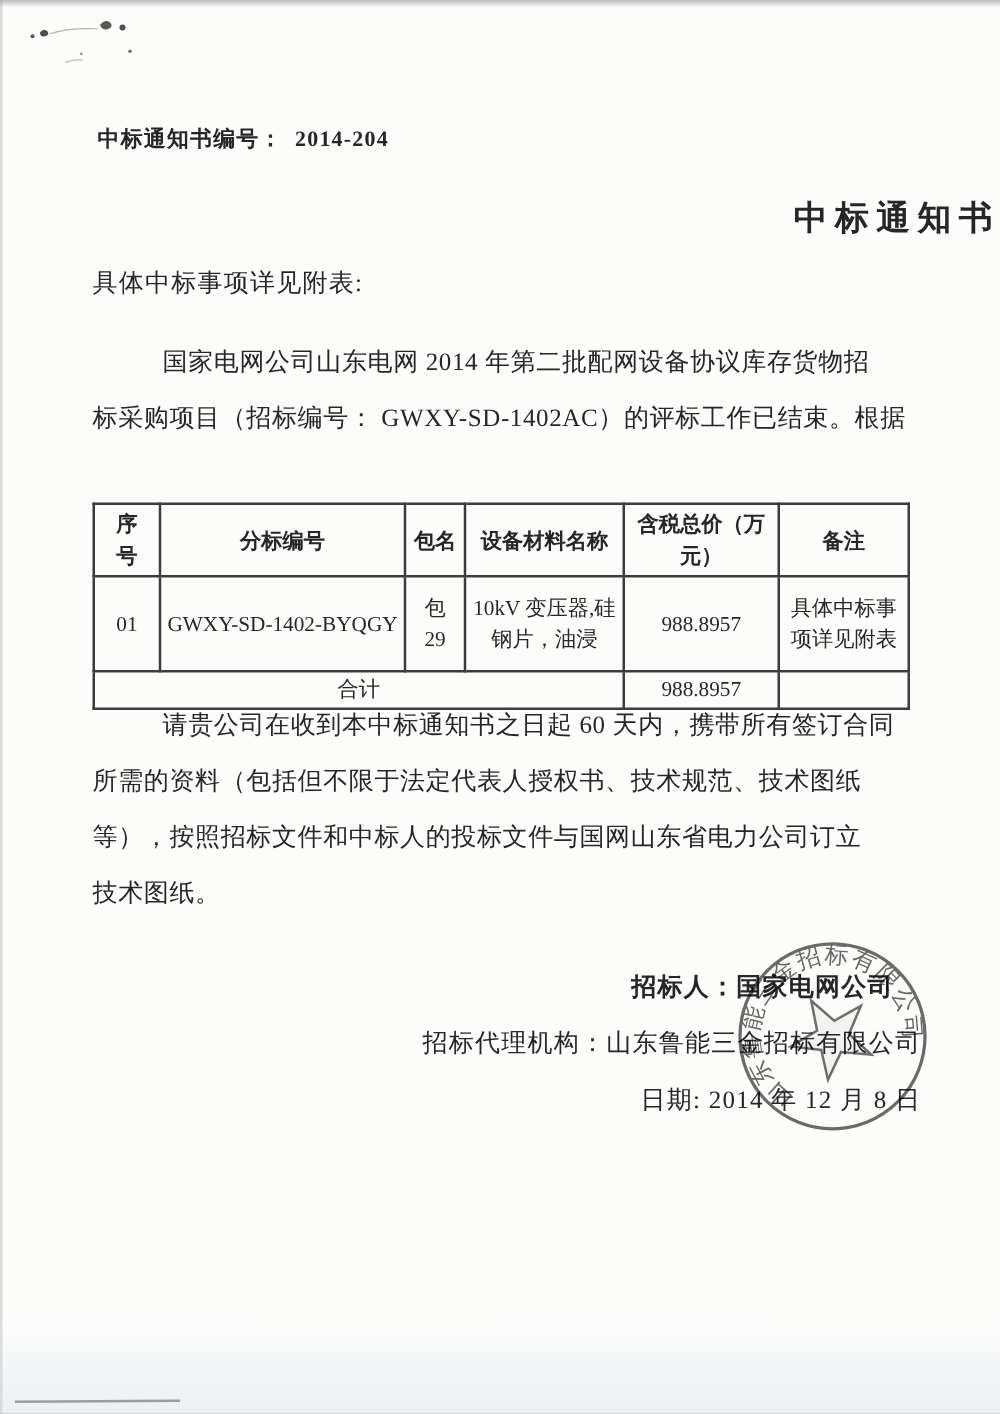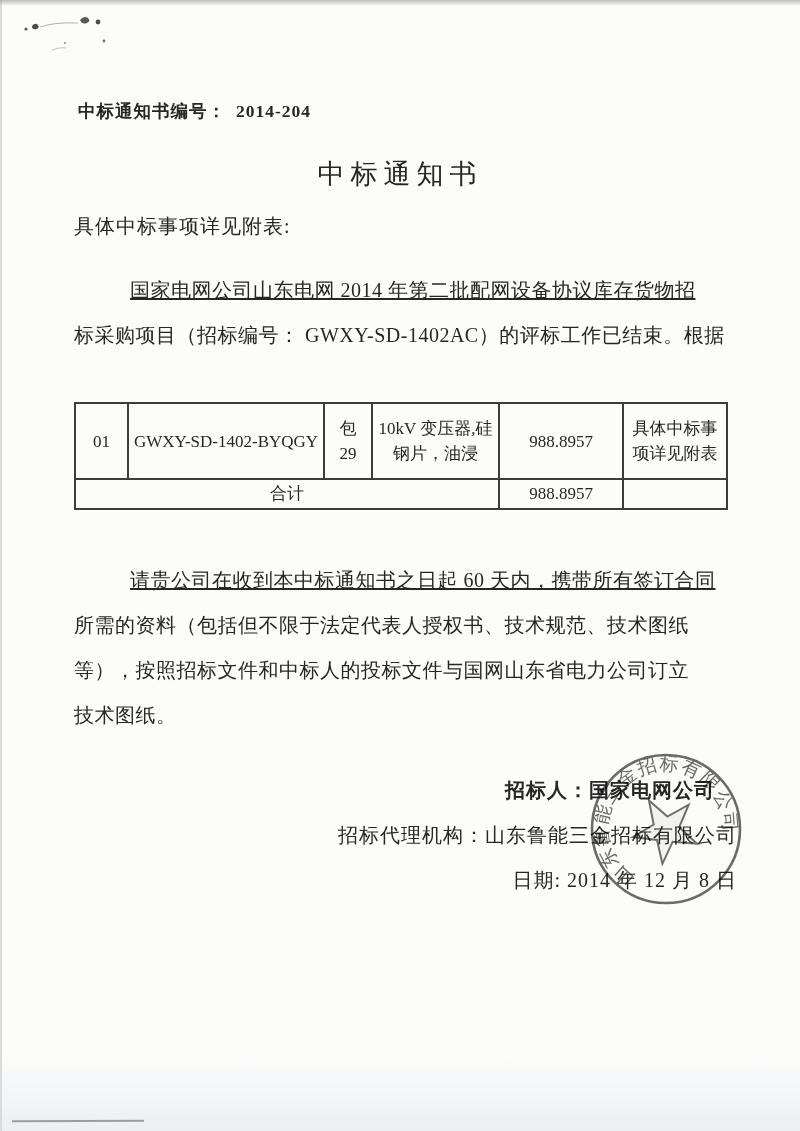--- a/index.html
+++ b/index.html
@@ -16,27 +16,27 @@
     background:linear-gradient(#bdbdbd,rgba(255,255,255,0));}
   .edge-left{position:absolute;left:0;top:0;width:2px;height:1131px;background:rgba(160,160,160,.35);}
   .bottom-tint{position:absolute;left:0;bottom:0;width:800px;height:75px;
     background:linear-gradient(rgba(214,221,232,0),rgba(210,218,230,.38));}
   .bottom-line{position:absolute;left:12px;top:1120px;width:132px;height:2px;
     background:#6e6e6e;opacity:.65;transform:rotate(-.3deg);}
   .ink-marks{position:absolute;left:18px;top:6px;}
 
   .doc-no{position:absolute;left:78px;top:99px;font-size:17.5px;font-weight:600;letter-spacing:1px;white-space:nowrap;text-align:right;}
   .doc-no .num{margin-left:10px;font-weight:600;}
-  .title{position:absolute;left:0;top:156px;width:800px;text-align:center;
-    font-size:27px;font-weight:400;letter-spacing:6px;white-space:nowrap;}
+  .title{position:absolute;left:0;top:156px;width:800px;text-align:right;
+    font-size:27px;font-weight:700;letter-spacing:6px;white-space:nowrap;}
   .recipient{position:absolute;left:74px;top:213px;font-size:20px;letter-spacing:1px;white-space:nowrap;}
 
   .para{position:absolute;left:74px;width:664px;font-size:20px;line-height:45px;letter-spacing:.5px;}
   .para .ln{white-space:nowrap;}
-  .para .indent{text-indent:56px;text-decoration:underline;}
+  .para .indent{text-indent:56px;}
   #para1{top:268px;}
   #para2{top:558px;}
 
   table.award{
     position:absolute;left:74px;top:402px;
     border-collapse:collapse;table-layout:fixed;
     font-size:17px;
   }
   table.award th,table.award td{
     border:2px solid #3c3c3c;
@@ -93,20 +93,28 @@
   <table class="award">
     <colgroup>
       <col style="width:53px">
         <col style="width:196px">
         <col style="width:48px">
       <col style="width:127px">
         <col style="width:124px">
         <col style="width:104px">
     </colgroup>
     <tbody>
+      <tr>
+        <th class="c-no">序号</th>
+        <th>分标编号</th>
+        <th>包名</th>
+        <th>设备材料名称</th>
+        <th>含税总价（万元）</th>
+        <th>备注</th>
+      </tr>
       <tr class="data">
         <td>01</td>
         <td>GWXY-SD-1402-BYQGY</td>
         <td>包 29</td>
         <td>10kV 变压器,硅钢片，油浸</td>
         <td>988.8957</td>
         <td>具体中标事项详见附表</td>
       </tr>
       <tr class="total">
         <td colspan="4">合计</td>

